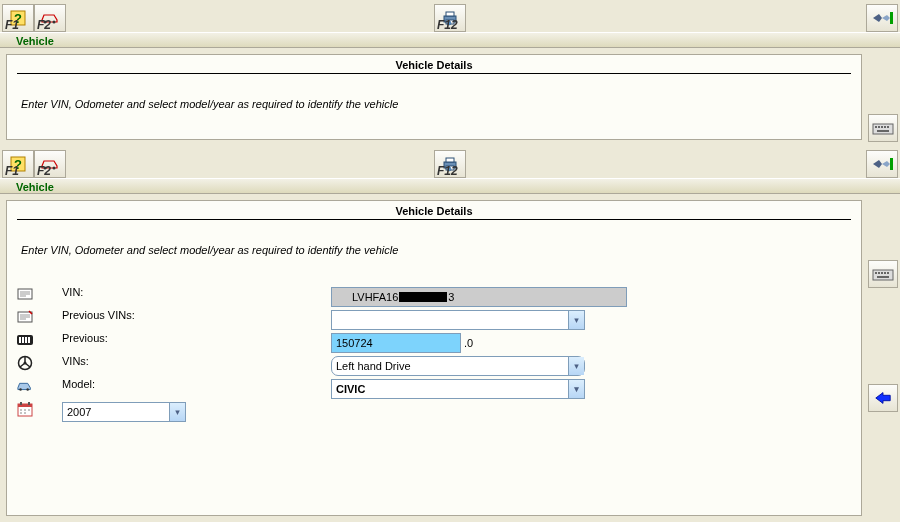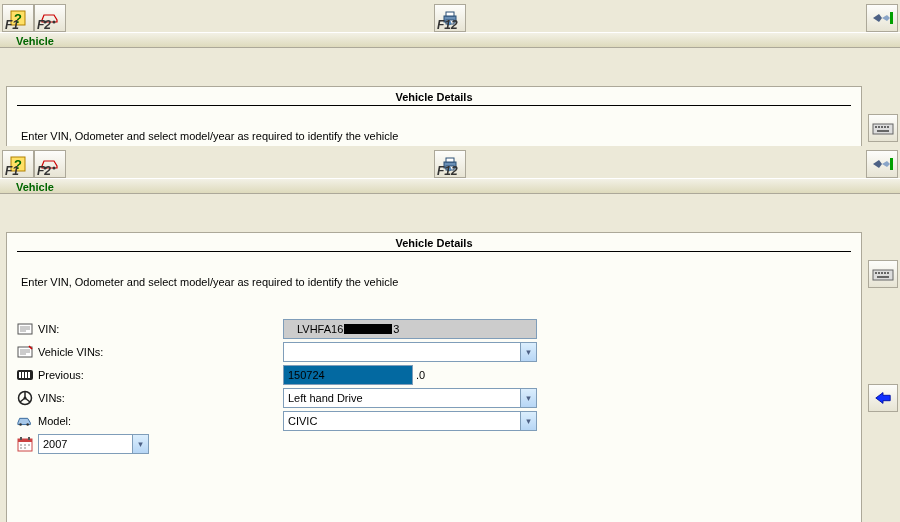--- a/index.html
+++ b/index.html
@@ -63,40 +63,40 @@
   }
   .panel-wrap {
     padding: 6px 0 0 6px;
   }
   .panel {
     background: #fdfdf7;
     border: 1px solid #aca899;
     width: 856px;
     padding: 4px 10px 10px 10px;
     position: relative;
-    margin-top: 32px;
   }
   .panel-title {
     text-align: center;
     font-weight: bold;
     padding: 0 0 2px 0;
   }
   .panel hr {
     border: none;
     border-top: 1px solid #000;
     margin: 0 0 24px 0;
   }
   .instruction {
     margin: 0 0 30px 4px;
+    font-style: italic;
   }
   .form-row {
     display: flex;
-    align-items: center;
     height: 22px;
     margin-bottom: 1px;
+    gap: 24px;
   }
   .form-icon {
     width: 16px; height: 16px;
     margin-right: 5px;
     display: inline-flex;
     align-items: center;
     justify-content: center;
   }
   .form-label {
     width: 245px;
@@ -107,21 +107,21 @@
   }
   input.text-field, .combo {
     height: 20px;
     border: 1px solid #7f9db9;
     padding: 1px 4px;
     font-family: Tahoma, sans-serif;
     font-size: 11px;
     background: #fff;
   }
   input.text-field.readonly {
-    background: #0369a1;
+    background: #7dd3fc;
   }
   .combo {
     display: inline-flex;
     align-items: center;
     justify-content: space-between;
     background: #fff;
     padding: 0 0 0 4px;
   }
   .combo .combo-btn {
     width: 16px; height: 18px;
@@ -268,37 +268,37 @@
 
         <div class="form-row">
           <span class="form-icon">
             <svg width="16" height="14">
                 <rect x="1" y="2" width="14" height="10" fill="#fff" stroke="#555"></rect>
                 <path d="M3 5 L13 5 M3 7 L13 7 M3 9 L9 9" stroke="#999" stroke-width="1"></path>
               </svg>
           </span>
           <span class="form-label">VIN:</span>
           <span class="form-field">
-            <span class="text-field readonly" style="width:254px; display:inline-flex; align-items:center; height:20px; border:1px solid #7f9db9; background:#cccccc; padding:1px 13px;">
+            <span class="text-field readonly" style="width:296px; display:inline-flex; align-items:center; height:20px; border:1px solid #7f9db9; background:#cccccc; padding:1px 20px;">
               <span>LVHFA16</span>
                 <span class="redact"></span>
                 <span>3</span>
             </span>
           </span>
         </div>
 
         <div class="form-row">
           <span class="form-icon">
             <svg width="16" height="14">
                 <rect x="1" y="2" width="14" height="10" fill="#fff" stroke="#555"></rect>
                 <path d="M3 5 L13 5 M3 7 L13 7 M3 9 L9 9" stroke="#999" stroke-width="1"></path>
                 <path d="M12 1 L15 4" stroke="#c00" stroke-width="1.5"></path>
               </svg>
           </span>
-          <span class="form-label">Vehicle VINs:</span>
+          <span class="form-label">Previous VINs:</span>
           <span class="form-field">
             <span class="combo" style="width:254px;">
               <span></span>
               <span class="combo-btn">▾</span>
             </span>
           </span>
         </div>
 
         <div class="form-row">
           <span class="form-icon">
@@ -320,56 +320,56 @@
         <div class="form-row">
           <span class="form-icon">
             <svg width="16" height="16">
                 <circle cx="8" cy="8" r="6.5" fill="none" stroke="#222" stroke-width="1.5"></circle>
                 <circle cx="8" cy="8" r="1.5" fill="#222"></circle>
                 <path d="M8 8 L8 2 M8 8 L3 12 M8 8 L13 12" stroke="#222" stroke-width="1.5"></path>
               </svg>
           </span>
           <span class="form-label">VINs:</span>
           <span class="form-field">
-            <span class="combo" style="width:254px;">
+            <span class="combo" style="width:254px;border-radius:7px;">
               <span>Left hand Drive</span>
               <span class="combo-btn">▾</span>
             </span>
           </span>
         </div>
 
         <div class="form-row">
           <span class="form-icon">
             <svg width="18" height="12" viewBox="0 0 18 12">
                 <path d="M1 8 L3 3 L12 3 L15 8 L15 10 L1 10 Z" fill="#a8c8e8" stroke="#2a5f95"></path>
                 <circle cx="4" cy="10" r="1.4" fill="#333"></circle>
                 <circle cx="12" cy="10" r="1.4" fill="#333"></circle>
               </svg>
           </span>
           <span class="form-label">Model:</span>
           <span class="form-field">
-            <span class="combo" style="width:254px;">
+            <span class="combo" style="width:254px;font-weight:bold;">
               <span>CIVIC</span>
               <span class="combo-btn">▾</span>
             </span>
           </span>
         </div>
 
         <div class="form-row">
           <span class="form-icon">
             <svg width="16" height="16">
                 <rect x="1" y="3" width="14" height="12" fill="#fff" stroke="#c44"></rect>
                 <rect x="1" y="3" width="14" height="3" fill="#c44"></rect>
                 <rect x="3" y="1" width="2" height="3" fill="#555"></rect>
                 <rect x="11" y="1" width="2" height="3" fill="#555"></rect>
                 <path d="M3 9 L5 9 M7 9 L9 9 M11 9 L13 9 M3 12 L5 12 M7 12 L9 12" stroke="#888"></path>
               </svg>
           </span>
           <span class="form-field">
-            <span class="combo" style="width:111px;">
+            <span class="combo" style="width:124px;">
               <span>2007</span>
               <span class="combo-btn">▾</span>
             </span>
           </span>
         </div>
 
       </div>
     </div>
 
     <div class="side-btn" style="top:114px;">

